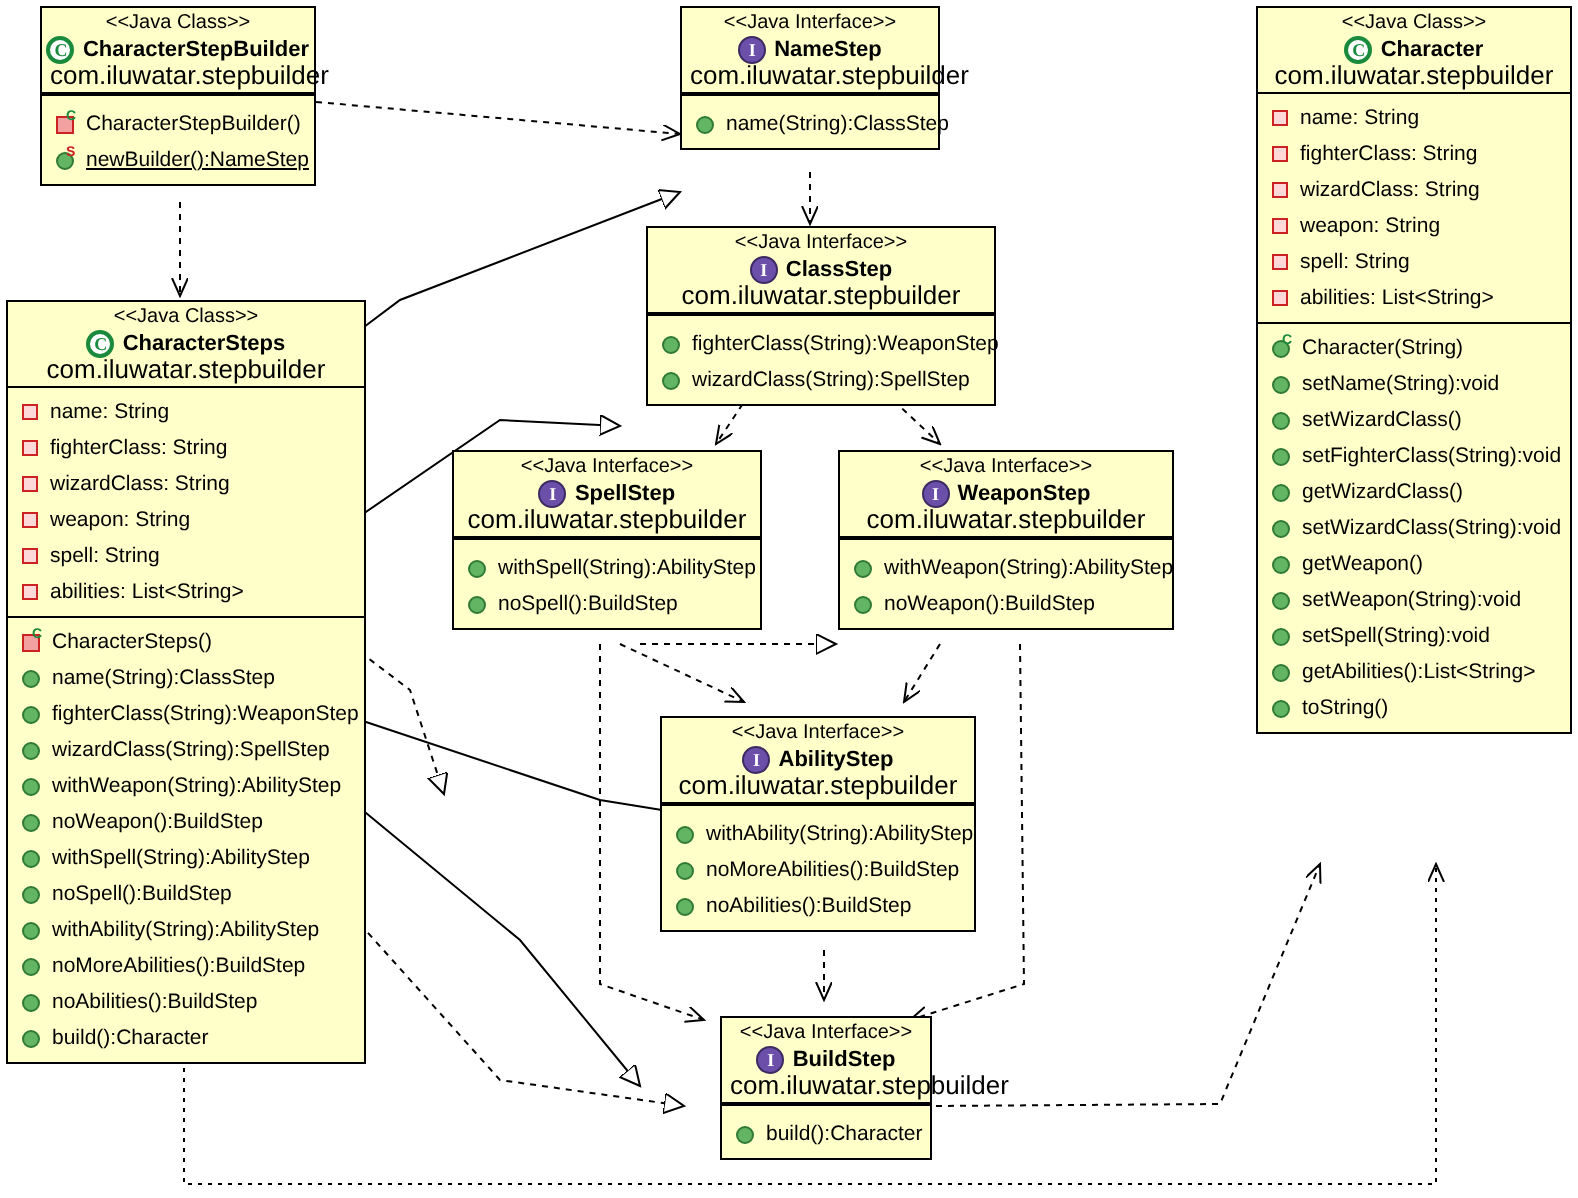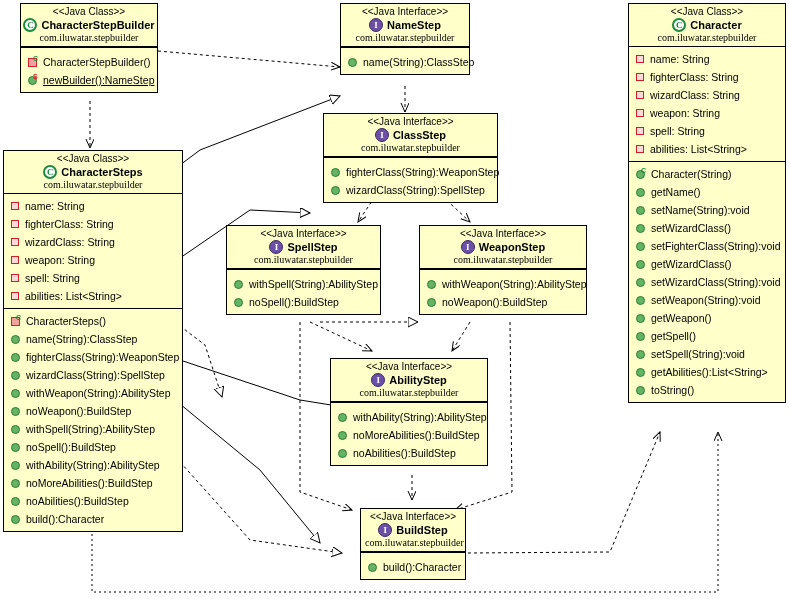--- a/index.html
+++ b/index.html
@@ -5,21 +5,21 @@
   html,body{margin:0;padding:0;background:#ffffff;}
   body{width:789px;height:599px;position:relative;overflow:hidden;
        font-family:"Liberation Sans","DejaVu Sans",sans-serif;}
   #canvas{position:absolute;left:0;top:0;width:668px;height:599px;}
   svg.edges{position:absolute;left:0;top:0;width:789px;height:599px;pointer-events:none;}
 
   .umlbox{position:absolute;background:#feffc9;border:1px solid #000;box-sizing:border-box;}
   .hdr{padding:2px 4px 3px 4px;text-align:center;}
   .stereotype{font-size:10px;color:#000;line-height:12px;}
   .titleline{font-size:11px;font-weight:bold;line-height:14px;white-space:nowrap;}
-  .pkg{font-size:10px;color:#000;line-height:11px;font-family:Liberation Serif, serif;}
+  .pkg{font-size:13px;color:#000;line-height:11px;}
   .sep{border-top:1px solid #000;}
   .sep2{border-top:1px solid #000;height:2px;background:#feffc9;}
   .compartment{padding:3px 21px 3px 4px;}
   .member{font-size:10.5px;line-height:18px;white-space:nowrap;display:flex;align-items:center;}
   .member .mtxt{display:inline-block;}
   .member.underline .mtxt{text-decoration:underline;}
   .ico-class{width:14px;min-width:14px;height:14px;border-radius:50%;
      background:#ffffff;border:2px solid #1a8a3c;box-sizing:border-box;
      color:#1a8a3c;font-size:9px;font-weight:bold;line-height:10px;text-align:center;
      font-family:"Liberation Serif",serif;}
@@ -385,56 +385,48 @@
     <div class="compartment">
       <div class="member">
           <span class="mwrap">
             <span class="ico-method"></span>
             <span class="badge badge-c">C</span>
           </span>
           <span class="mtxt">Character(String)</span>
         </div>
       <div class="member">
           <span class="ico-method"></span>
-          <span class="mtxt">getName()</span>
-        </div>
-      <div class="member">
-          <span class="ico-method"></span>
           <span class="mtxt">setName(String):void</span>
         </div>
       <div class="member">
           <span class="ico-method"></span>
           <span class="mtxt">setWizardClass()</span>
         </div>
       <div class="member">
           <span class="ico-method"></span>
           <span class="mtxt">setFighterClass(String):void</span>
         </div>
       <div class="member">
           <span class="ico-method"></span>
           <span class="mtxt">getWizardClass()</span>
         </div>
       <div class="member">
           <span class="ico-method"></span>
           <span class="mtxt">setWizardClass(String):void</span>
         </div>
       <div class="member">
           <span class="ico-method"></span>
+          <span class="mtxt">getWeapon()</span>
+        </div>
+      <div class="member">
+          <span class="ico-method"></span>
           <span class="mtxt">setWeapon(String):void</span>
         </div>
       <div class="member">
           <span class="ico-method"></span>
-          <span class="mtxt">getWeapon()</span>
-        </div>
-      <div class="member">
-          <span class="ico-method"></span>
-          <span class="mtxt">getSpell()</span>
-        </div>
-      <div class="member">
-          <span class="ico-method"></span>
           <span class="mtxt">setSpell(String):void</span>
         </div>
       <div class="member">
           <span class="ico-method"></span>
           <span class="mtxt">getAbilities():List&lt;String&gt;</span>
         </div>
       <div class="member">
           <span class="ico-method"></span>
           <span class="mtxt">toString()</span>
         </div>

